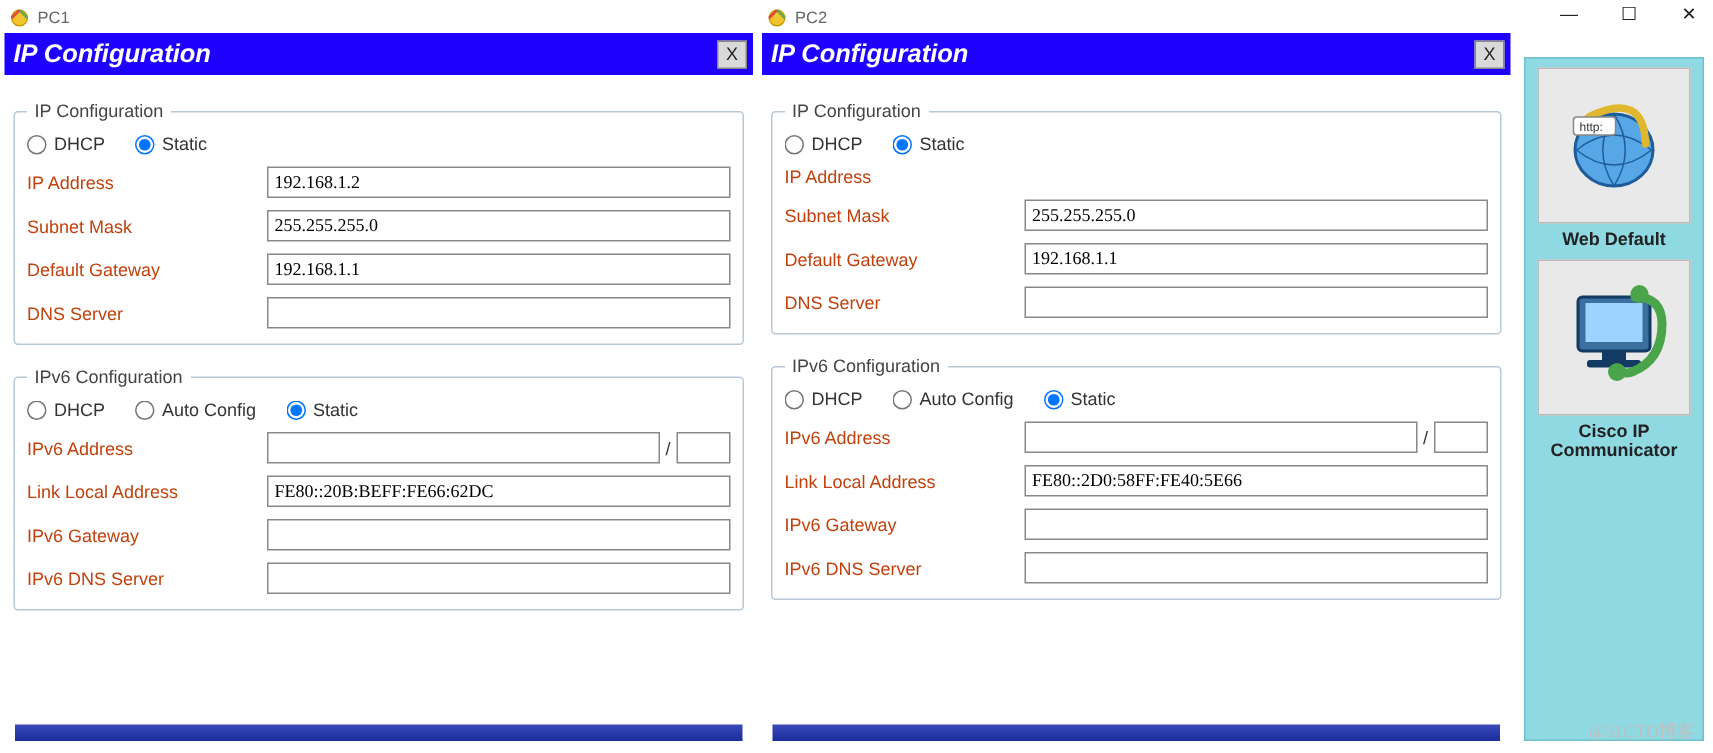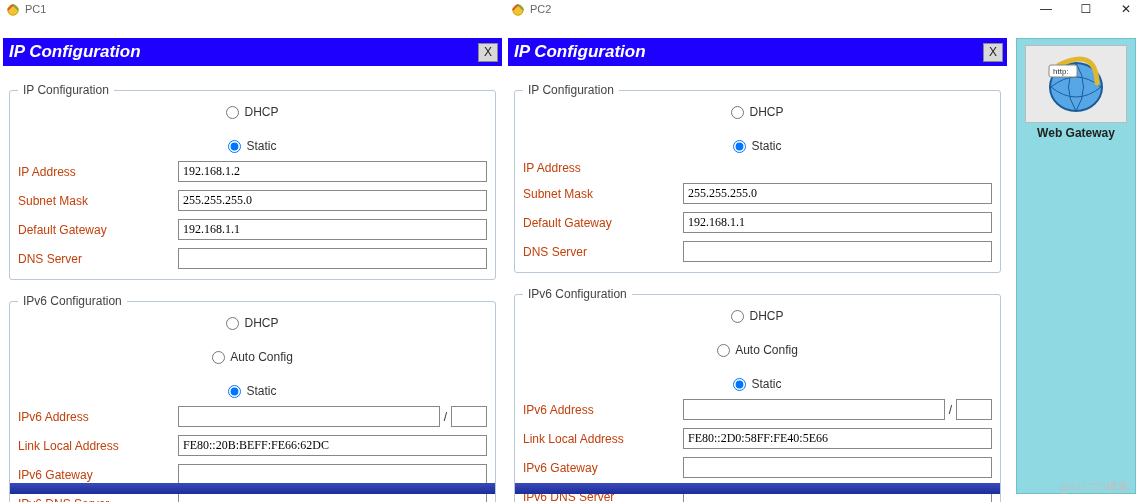--- a/index.html
+++ b/index.html
@@ -15,24 +15,24 @@
     position: relative;
   }
   .panels { display: flex; }
   .panel {
     flex: 0 0 505px;
     height: 502px;
     position: relative;
   }
   .title-row {
     display: flex;
-    align-items: flex-start;
+    align-items: center;
     padding: 3px 6px 2px 6px;
     gap: 5px;
-    height: 38px;
+    height: 22px;
   }
   .title-row .title { color: #666; font-size: 11px; }
   .pt-icon {
     width: 14px; height: 14px; display:inline-block; position: relative;
   }
   .pt-icon svg { width:14px; height:14px; display:block; }
   .header-bar {
     background: #1E00FF;
     color: #fff;
     display: flex;
@@ -56,21 +56,21 @@
   .body-area {
     padding: 3px 3px 0 3px;
   }
   fieldset {
     border: 1px solid #b8c8d8;
     border-radius: 3px;
     margin: 14px 6px 0 6px;
     padding: 8px 8px 10px 8px;
   }
   legend { padding: 0 5px; color: #444; font-size: 12px; }
-  .radios { display: flex; align-items: center; gap: 20px; margin: 0 0 6px 0; flex-direction: column;}
+  .radios { display: flex; align-items: center; gap: 20px; margin: 0 0 6px 0;}
   .radio-wrap { display: inline-flex; align-items: center; gap: 5px; margin-right: 0; }
   input[type=radio] { width: 13px; height: 13px; margin:0; }
   .field-row {
     display: flex;
     align-items: center;
     margin-top: 8px;
   }
   .field-label {
     width: 160px;
     flex: 0 0 160px;
@@ -135,21 +135,21 @@
   }
   .tool-item {
     width: 104px;
     display: flex;
     flex-direction: column;
     align-items: center;
     gap: 4px;
   }
   .tool-icon-box {
     width: 102px;
-    height: 78px;
+    height: 104px;
     background: #e9e9e9;
     border: 1px solid #bbb;
     display: flex;
     align-items: center;
     justify-content: center;
   }
   .tool-label { font-size: 12px; font-weight: bold; color: #222; text-align: center; line-height: 1.1; }
   .watermark {
     position: absolute;
     right: 12px;
@@ -346,19 +346,33 @@
       <div class="tool-icon-box">
         <svg width="70" height="66" viewBox="0 0 70 66">
           <ellipse cx="35" cy="36" rx="26" ry="24" fill="#57a7e6" stroke="#1e5c9a" stroke-width="2"></ellipse>
           <path d="M10 36 Q35 16 60 36 Q35 56 10 36 Z" fill="none" stroke="#1e5c9a" stroke-width="1"></path>
           <path d="M35 12 Q50 36 35 60 Q20 36 35 12 Z" fill="none" stroke="#1e5c9a" stroke-width="1"></path>
           <path d="M18 14 Q55 -4 56 32" fill="none" stroke="#e0b82f" stroke-width="5" stroke-linecap="round"></path>
           <rect x="8" y="14" width="28" height="12" rx="2" fill="#fff" stroke="#888"></rect>
           <text x="12" y="23" font-size="8" fill="#333" font-family="sans-serif">http:</text>
         </svg>
       </div>
-      <div class="tool-label">Web Gateway</div>
-    </div>
-
+      <div class="tool-label">Web Default</div>
+    </div>
+
+    <div class="tool-item">
+      <div class="tool-icon-box">
+        <svg width="72" height="70" viewBox="0 0 72 70">
+          <rect x="12" y="8" width="48" height="36" rx="3" fill="#3b6fa0" stroke="#123a63" stroke-width="2"></rect>
+          <rect x="17" y="12" width="38" height="26" fill="#9dd3ff"></rect>
+          <rect x="28" y="44" width="16" height="6" fill="#123a63"></rect>
+          <rect x="18" y="50" width="36" height="5" rx="2" fill="#123a63"></rect>
+          <path d="M50 8 Q68 8 68 26 Q68 50 48 58 Q42 60 38 56" fill="none" stroke="#49a44a" stroke-width="6" stroke-linecap="round"></path>
+          <circle cx="53" cy="6" r="6" fill="#49a44a"></circle>
+          <circle cx="38" cy="58" r="6" fill="#49a44a"></circle>
+        </svg>
+      </div>
+      <div class="tool-label">Cisco IP Communicator</div>
+    </div>
   </div>
 </div>
 
 <div class="watermark">@51CTO博客</div>
 
 </body></html>

